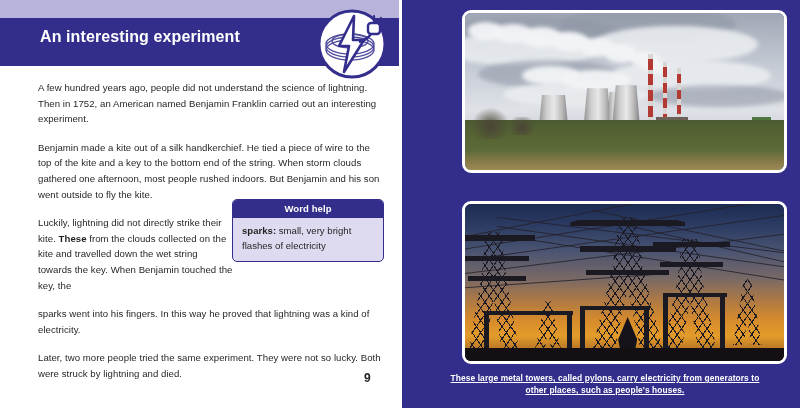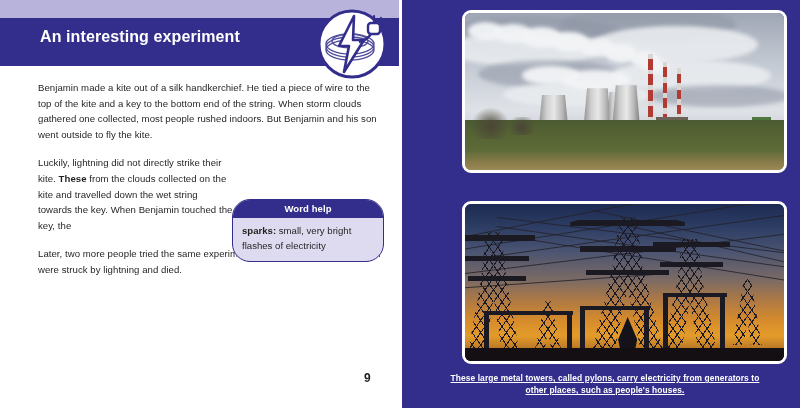--- a/index.html
+++ b/index.html
@@ -83,21 +83,21 @@
   }
   .b { font-weight: bold; }
 
   
   .wordhelp {
     position: absolute;
     left: 232px;
     top: 199px;
     width: 152px;
     border: 1.5px solid #332e8c;
-    border-radius: 18px;
+    border-radius: 5px;
     background: #dedbf0;
     overflow: hidden;
     box-sizing: border-box;
   }
   .wordhelp-head {
     background: #332e8c;
     color: #ffffff;
     font-size: 9.5px;
     font-weight: bold;
     text-align: center;
@@ -267,25 +267,27 @@
           <ellipse cx="38" cy="35" rx="18" ry="7"></ellipse>
         </g>
         <path d="M42 10 L27 40 L37 40 L32 66 L52 34 L41 34 Z" fill="#ffffff" stroke="#332e8c" stroke-width="2.6" stroke-linejoin="round"></path>
         <path d="M47 36 C57 33 60 28 59 24" stroke="#332e8c" stroke-width="2.4" fill="none"></path>
         <rect x="56" y="17" width="12" height="11" rx="3" fill="#ffffff" stroke="#332e8c" stroke-width="2.4"></rect>
         <path d="M62 17 L62 10 M67 18 L69 12" stroke="#332e8c" stroke-width="2.2" fill="none" stroke-linecap="round"></path>
       </svg>
     </div>
 
     <div class="body-col">
-
-      <p class="para">Benjamin made a kite out of a silk handkerchief.  He tied a piece of wire to the top of the kite and a key to the bottom end of the string.  When storm clouds gathered one collected, most people rushed indoors.  But Benjamin and his son went outside to fly the kite.</p>
+      <p class="para">A few hundred years ago, people did not understand the science of lightning.  Then in 1752, an American named Benjamin Franklin carried out an interesting experiment.</p>
+
+      <p class="para">Benjamin made a kite out of a silk handkerchief.  He tied a piece of wire to the top of the kite and a key to the bottom end of the string.  When storm clouds gathered one afternoon, most people rushed indoors.  But Benjamin and his son went outside to fly the kite.</p>
 
       <p class="para wrap-left"><span>Luckily, lightning did not directly strike their kite.  </span><span class="b">These</span><span> from the clouds collected on the kite and travelled down the wet string towards the key. When Benjamin touched the key, the</span></p>
 
+      <p class="para after-box">sparks went into his fingers.  In this way he proved that lightning was a kind of electricity.</p>
 
       <p class="para after-box">Later, two more people tried the same experiment.  They were not so lucky.  Both were struck by lightning and died.</p>
     </div>
 
     <div class="wordhelp">
       <div class="wordhelp-head">Word help</div>
       <div class="wordhelp-body"><span class="b">sparks:</span><span> small, very bright flashes of electricity</span></div>
     </div>
 
     <div class="page-number">9</div>

